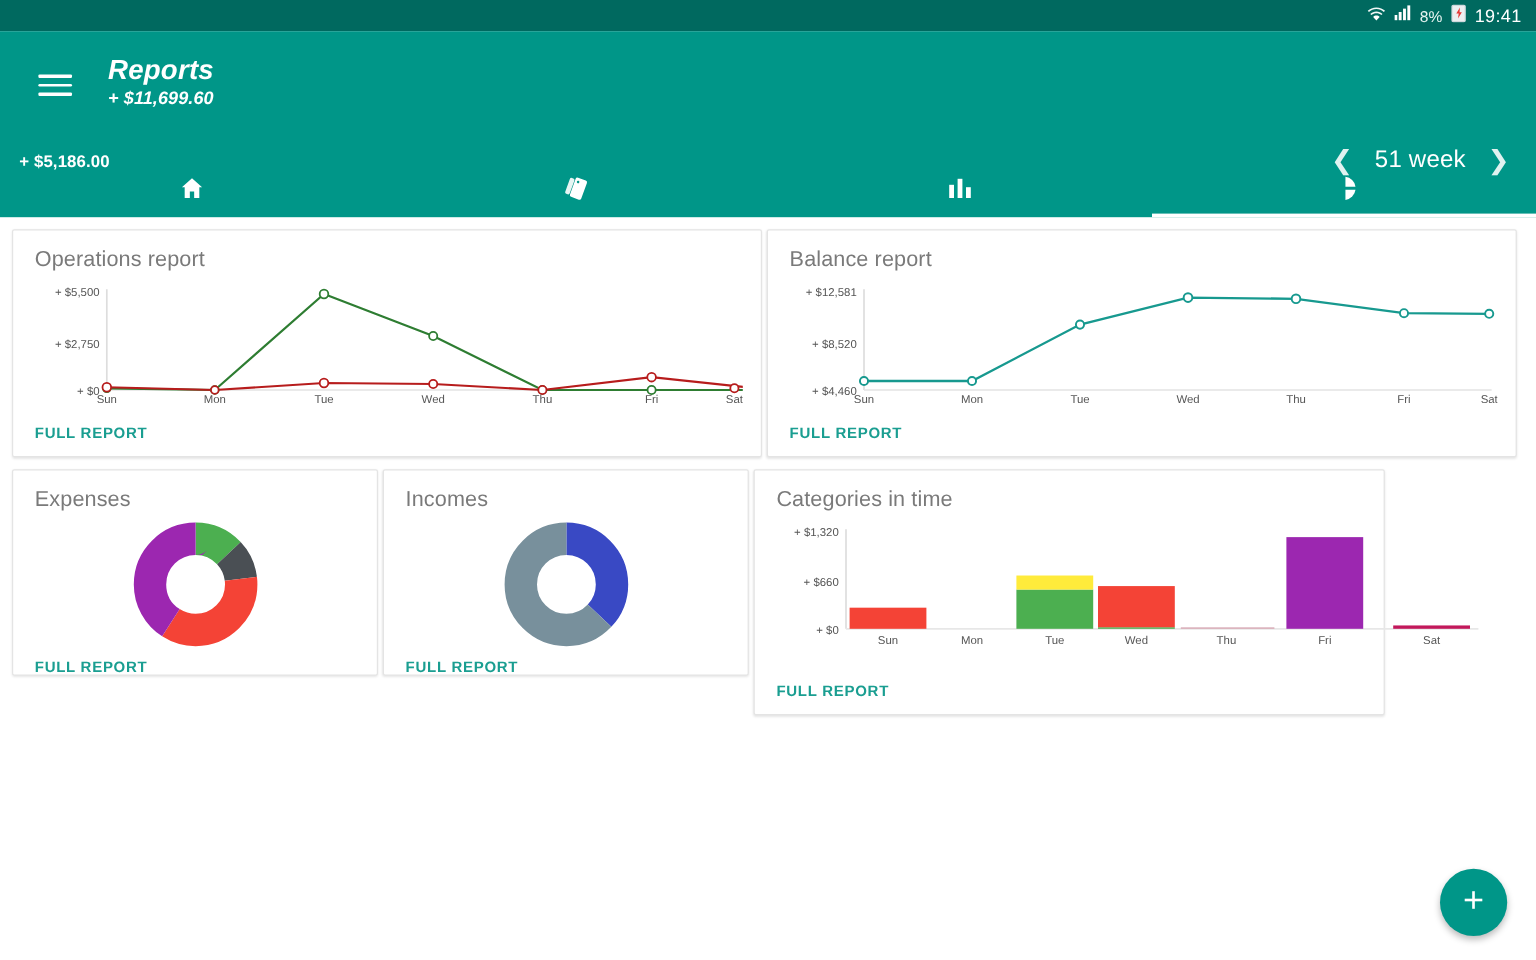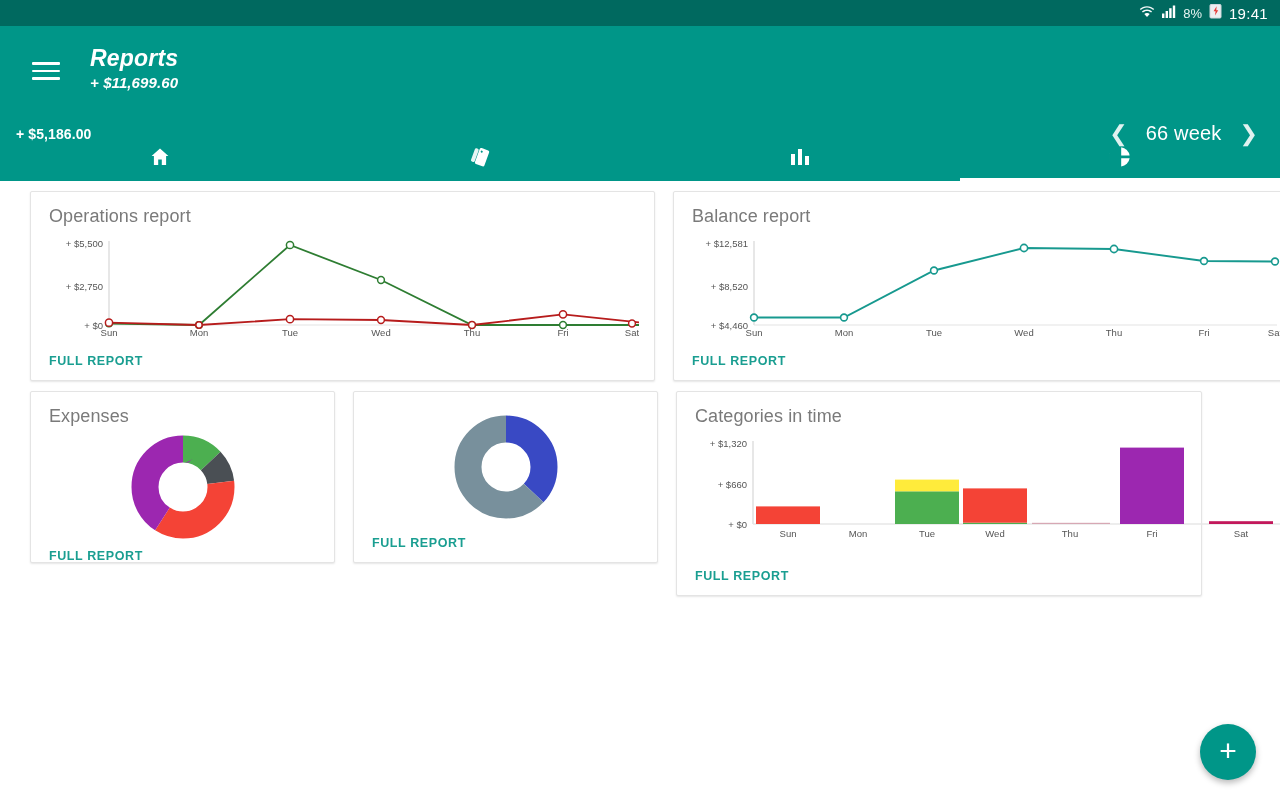--- a/index.html
+++ b/index.html
@@ -69,21 +69,21 @@
     cursor: pointer; position: relative;
   }
   .tab svg { display: block; }
   .tab-indicator {
     position: absolute; bottom: 0; height: 3px; background: #ffffff;
     left: 0; right: 0;
   }
 
   
   .content { padding: 10px 10px 0 10px; }
-  .row { display: flex; gap: 18px; margin-bottom: 10px; margin-left: 20px; }
+  .row { display: flex; gap: 4px; margin-bottom: 10px; }
 
   .card {
     background: #ffffff;
     border: 1px solid #e4e4e4;
     border-radius: 2px;
     box-shadow: 0 1px 2px rgba(0,0,0,0.10);
     padding: 14px 18px 12px 18px;
     display: flex; flex-direction: column;
   }
   .card-title {
@@ -152,21 +152,21 @@
     <div class="title-block">
       <div class="app-title">Reports</div>
       <div class="app-amount">+ $11,699.60</div>
     </div>
   </div>
 
   <div class="subtotal-row">+ $5,186.00</div>
 
   <div class="week-nav">
     <div class="week-arrow">❮</div>
-    <div class="week-label">66 week</div>
+    <div class="week-label">51 week</div>
     <div class="week-arrow">❯</div>
   </div>
 
   <div class="tabs">
     <div class="tab">
       <span>
         <svg width="24" height="24" viewBox="0 0 24 24">
             <path d="M12 3.5L3.6 11h2.3v9h4.3v-5.4h3.6V20h4.3v-9h2.3z" fill="#fff"></path>
           </svg>
       </span>
@@ -296,20 +296,21 @@
             <circle r="38" fill="none" stroke="#4a4f54" stroke-width="27" stroke-dasharray="23.9 214.9" stroke-dashoffset="-31.0" transform="rotate(-90)"></circle>
             <circle r="38" fill="none" stroke="#f44336" stroke-width="27" stroke-dasharray="86.0 152.8" stroke-dashoffset="-54.9" transform="rotate(-90)"></circle>
             <circle r="38" fill="none" stroke="#9c27b0" stroke-width="27" stroke-dasharray="97.9 140.9" stroke-dashoffset="-140.9" transform="rotate(-90)"></circle>
           </g>
         </svg>
       </div>
       <div class="full-report">FULL REPORT</div>
     </div>
 
     <div class="card donut-card">
+      <div class="card-title">Incomes</div>
       <div class="donut-wrap">
         <svg width="108" height="108" viewBox="0 0 108 108">
           <g transform="translate(54,54)">
             <circle r="38" fill="none" stroke="#3949c4" stroke-width="27" stroke-dasharray="88.3 150.5" transform="rotate(-90)"></circle>
             <circle r="38" fill="none" stroke="#78909c" stroke-width="27" stroke-dasharray="150.5 88.3" stroke-dashoffset="-88.3" transform="rotate(-90)"></circle>
           </g>
         </svg>
       </div>
       <div class="full-report">FULL REPORT</div>
     </div>

